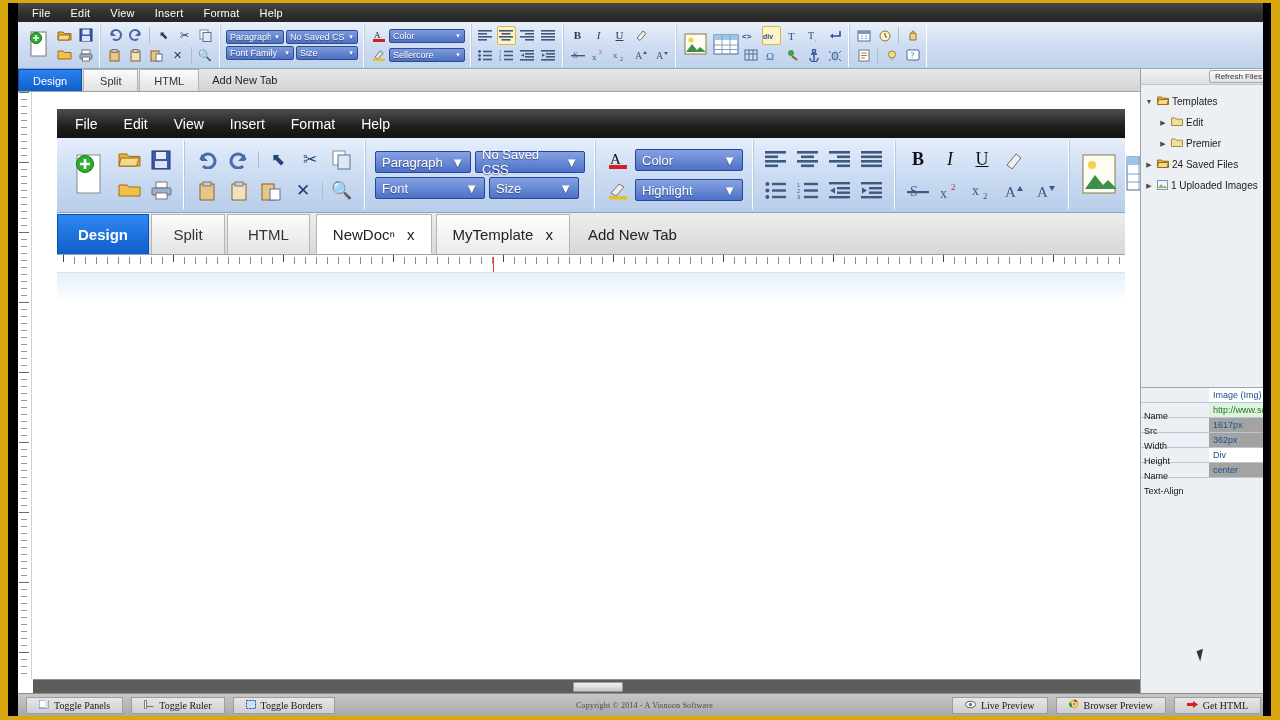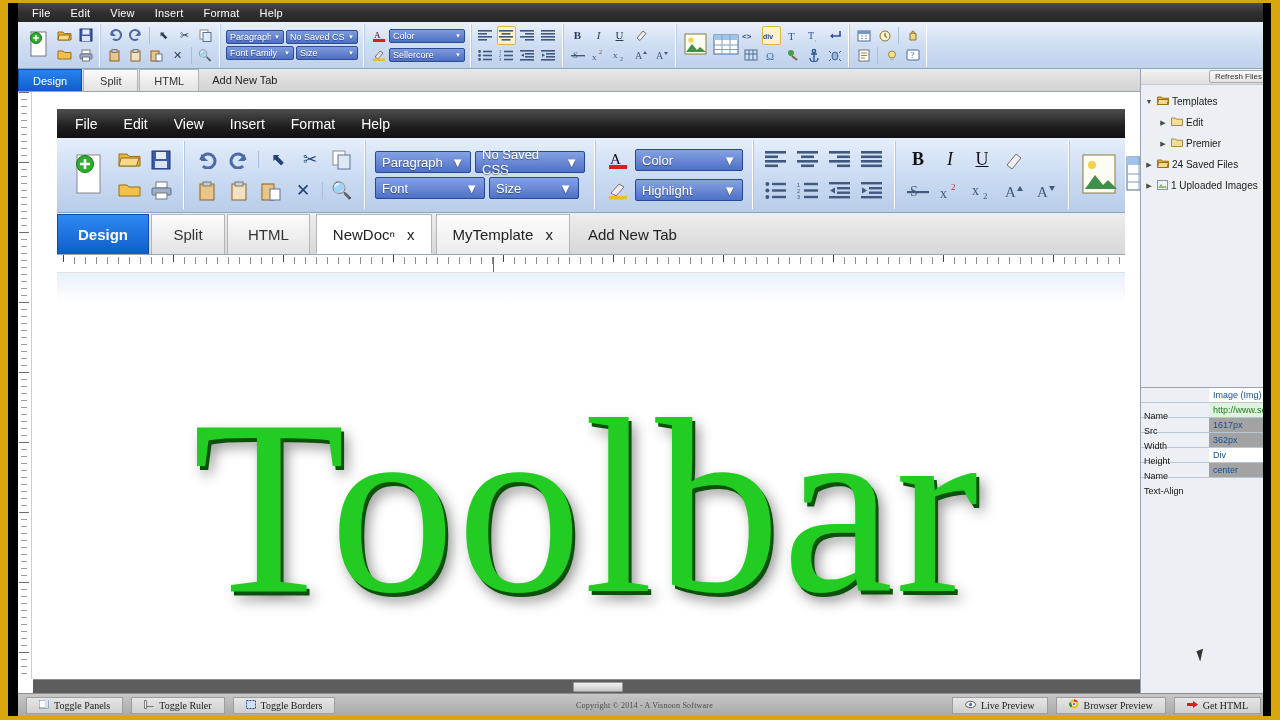--- a/index.html
+++ b/index.html
@@ -1130,21 +1130,20 @@
               <i style="left: 1018px; height: 7px;"></i>
               <i style="left: 1029px; height: 7px;"></i>
               <i style="left: 1040px; height: 7px;"></i>
               <i style="left: 1051px; height: 7px;"></i>
               <i style="left: 1062px; height: 7px;"></i>
               <i class="red" style="left: 436px;"></i>
             </div>
           <div class="sfade"></div>
         </div>
 
-        <div class="bigword">Toolbar</div>
       </div>
 
       <div class="hscroll">
         <div class="hthumb"></div>
       </div>
     </div>
 
     <div class="pathbar">
       <span class="lbl">Path:</span>
       <span class="ptag">DIV</span>

